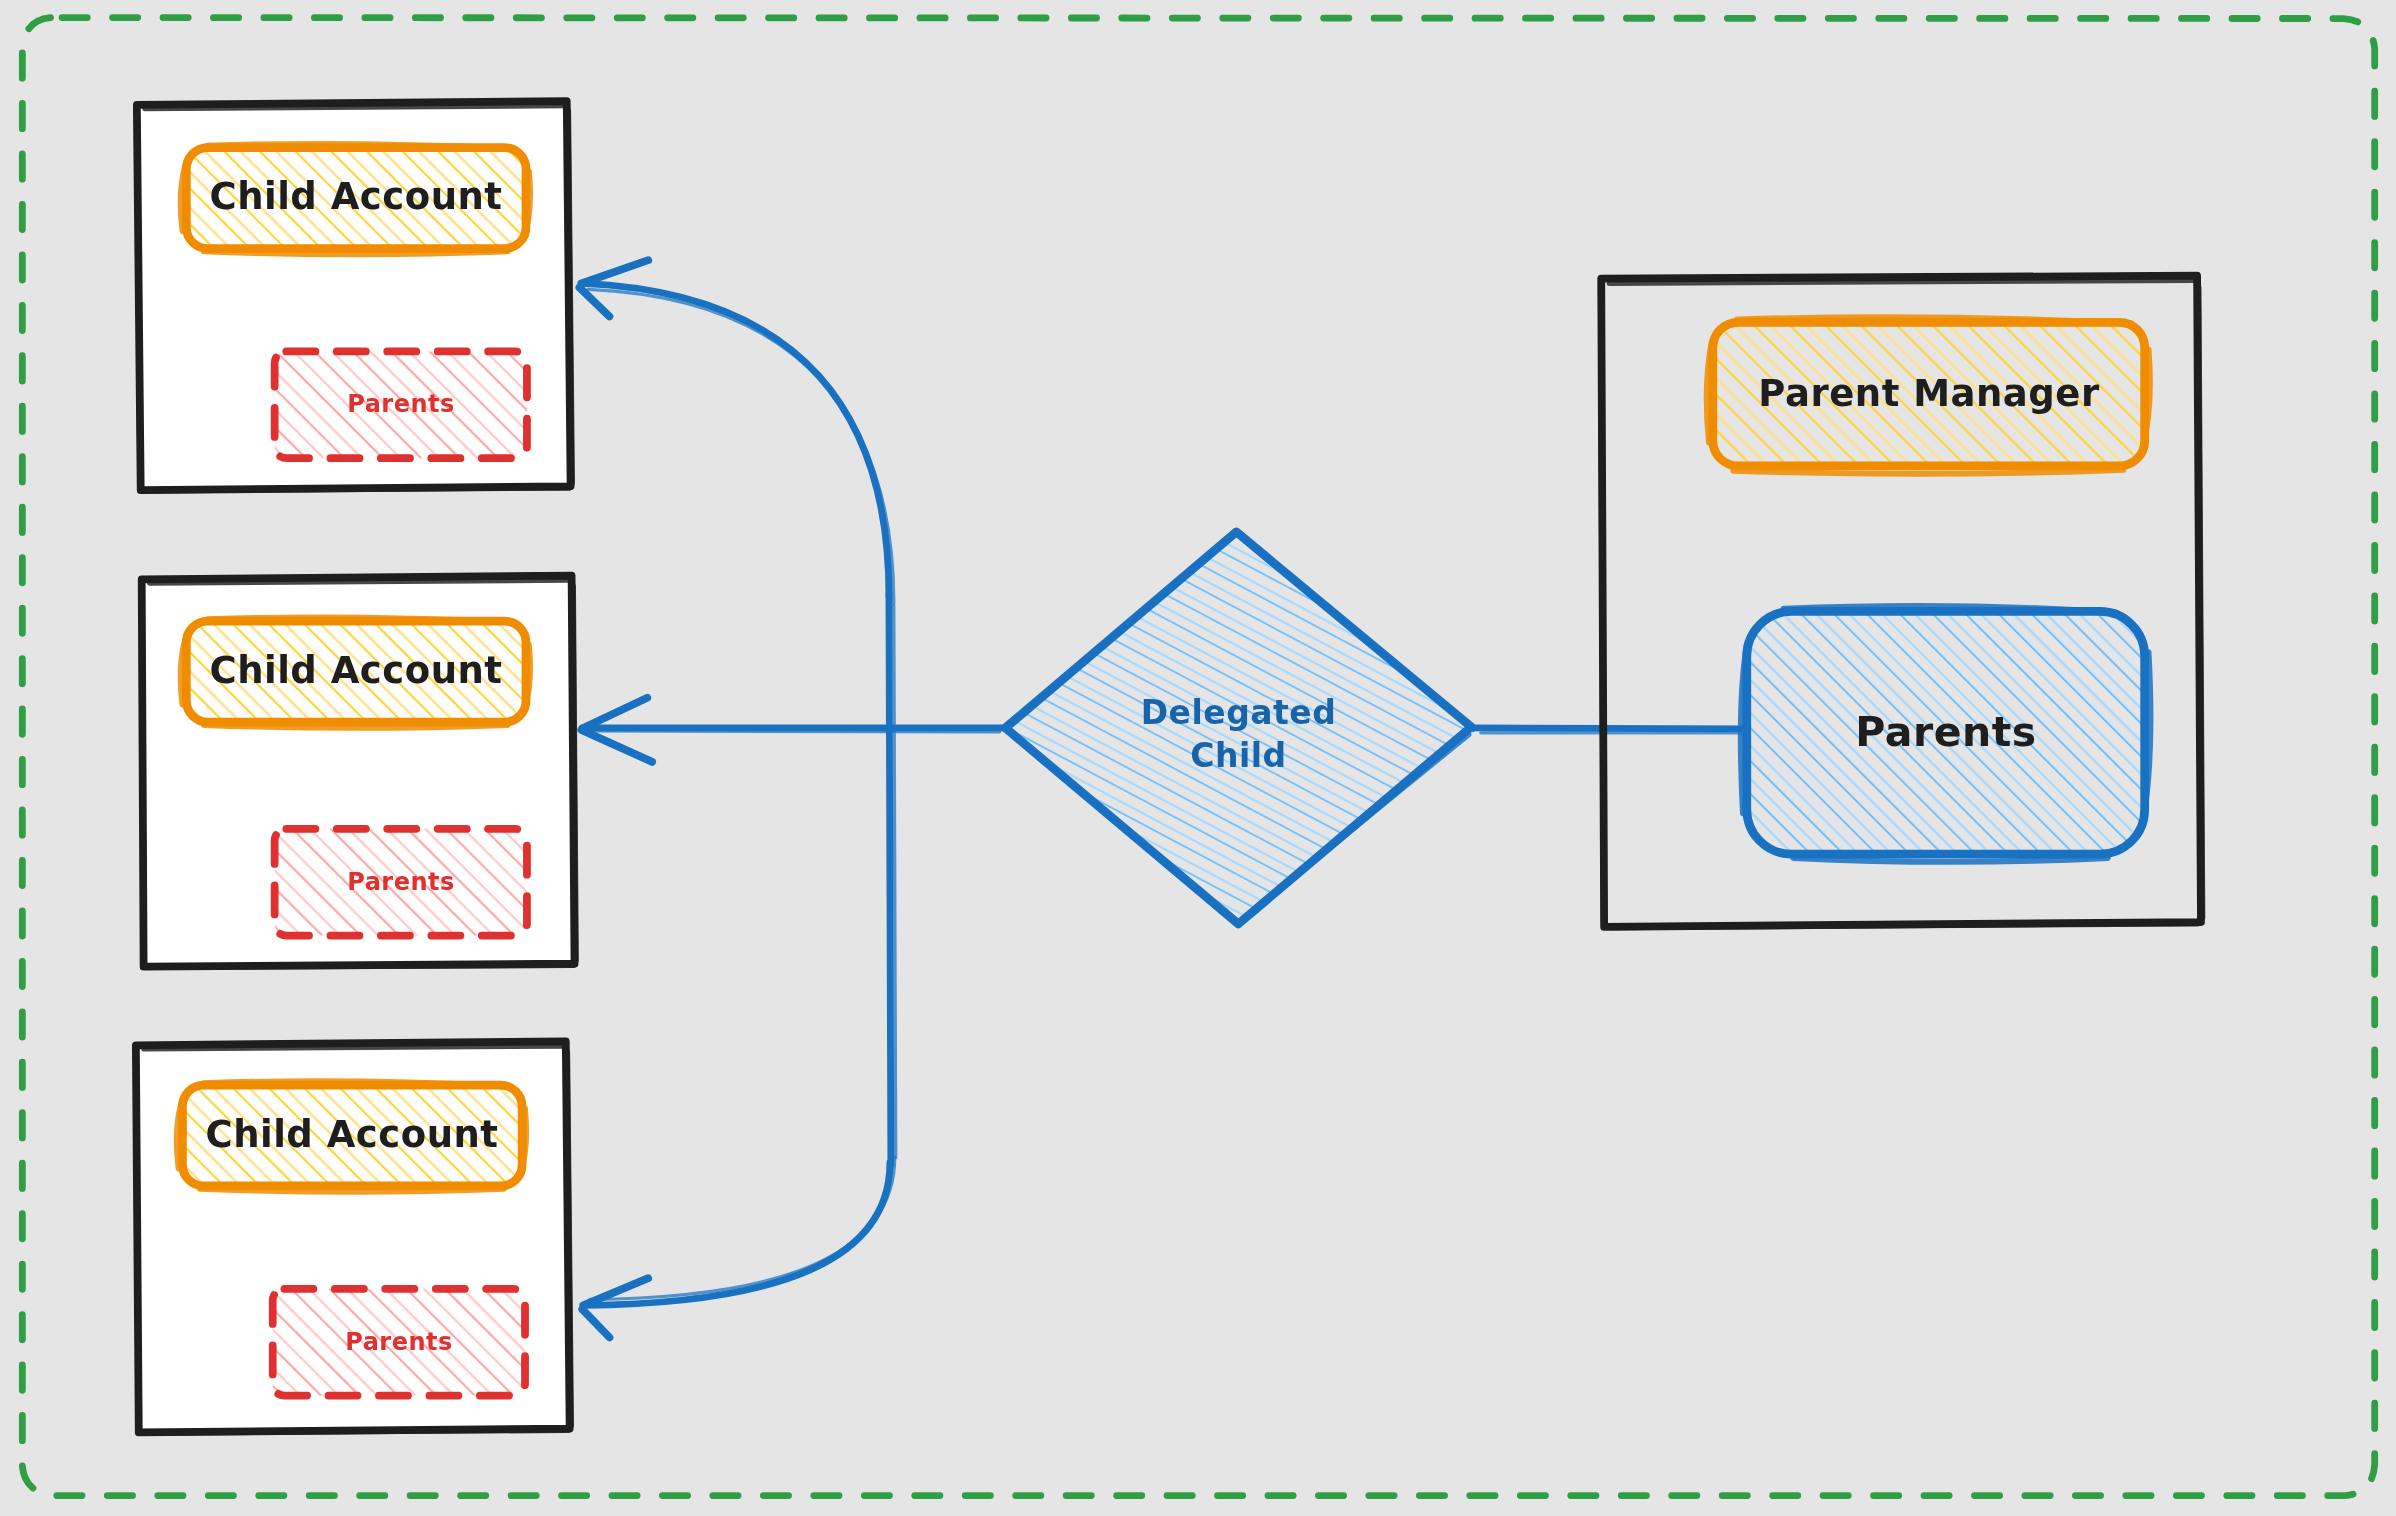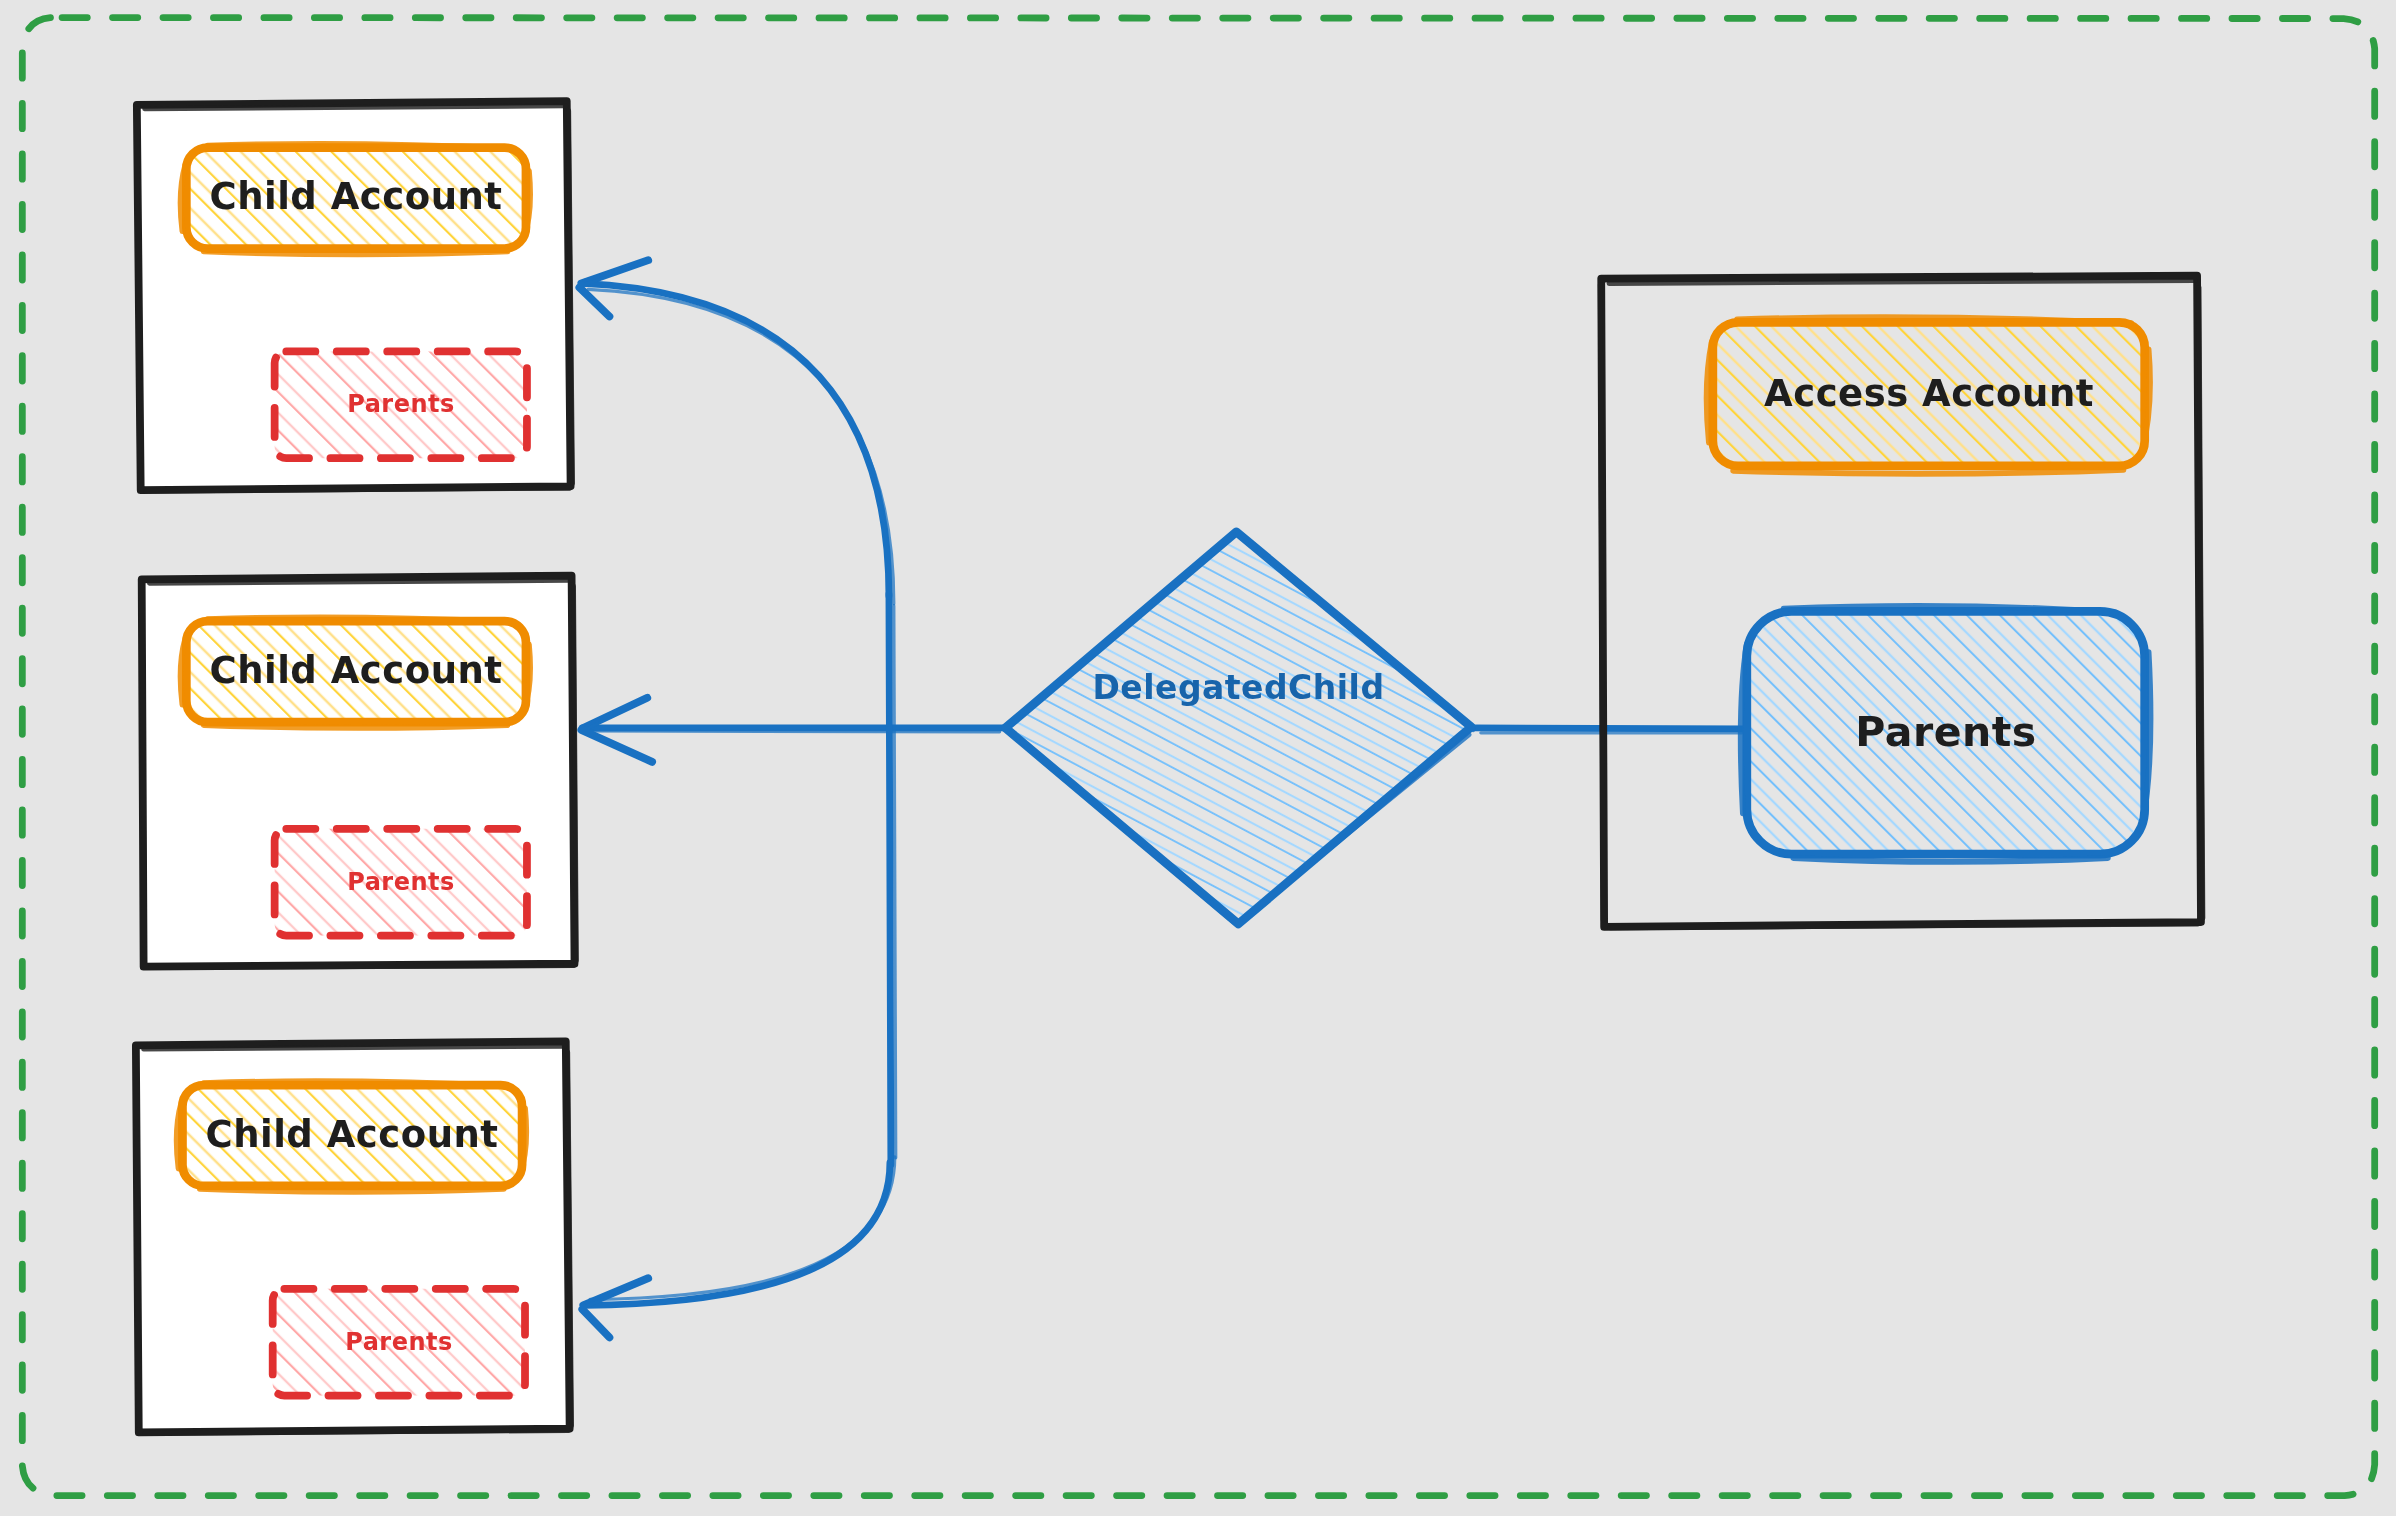--- a/index.html
+++ b/index.html
@@ -182,22 +182,22 @@
 
   <div class="lbl lbl-account" style="left:186px;top:147px;width:340px;height:101px;">Child Account</div>
   <div class="lbl lbl-parents" style="left:275px;top:351px;width:252px;height:107px;">Parents</div>
 
   <div class="lbl lbl-account" style="left:186px;top:621px;width:340px;height:101px;">Child Account</div>
   <div class="lbl lbl-parents" style="left:275px;top:829px;width:252px;height:107px;">Parents</div>
 
   <div class="lbl lbl-account" style="left:182px;top:1085px;width:340px;height:101px;">Child Account</div>
   <div class="lbl lbl-parents" style="left:273px;top:1289px;width:252px;height:107px;">Parents</div>
 
-  <div class="lbl lbl-diamond" style="left:1064px;top:630px;width:349px;height:116px;flex-direction:row;">
+  <div class="lbl lbl-diamond" style="left:1064px;top:677px;width:349px;height:116px;flex-direction:column;">
     <span>Delegated</span>
     <span>Child</span>
   </div>
 
-  <div class="lbl lbl-account" style="left:1713px;top:322px;width:432px;height:144px;">Access Account</div>
+  <div class="lbl lbl-account" style="left:1713px;top:322px;width:432px;height:144px;">Parent Manager</div>
   <div class="lbl lbl-manager" style="left:1747px;top:611px;width:398px;height:243px;">Parents</div>
 
 </div>
 
 
 </body></html>

